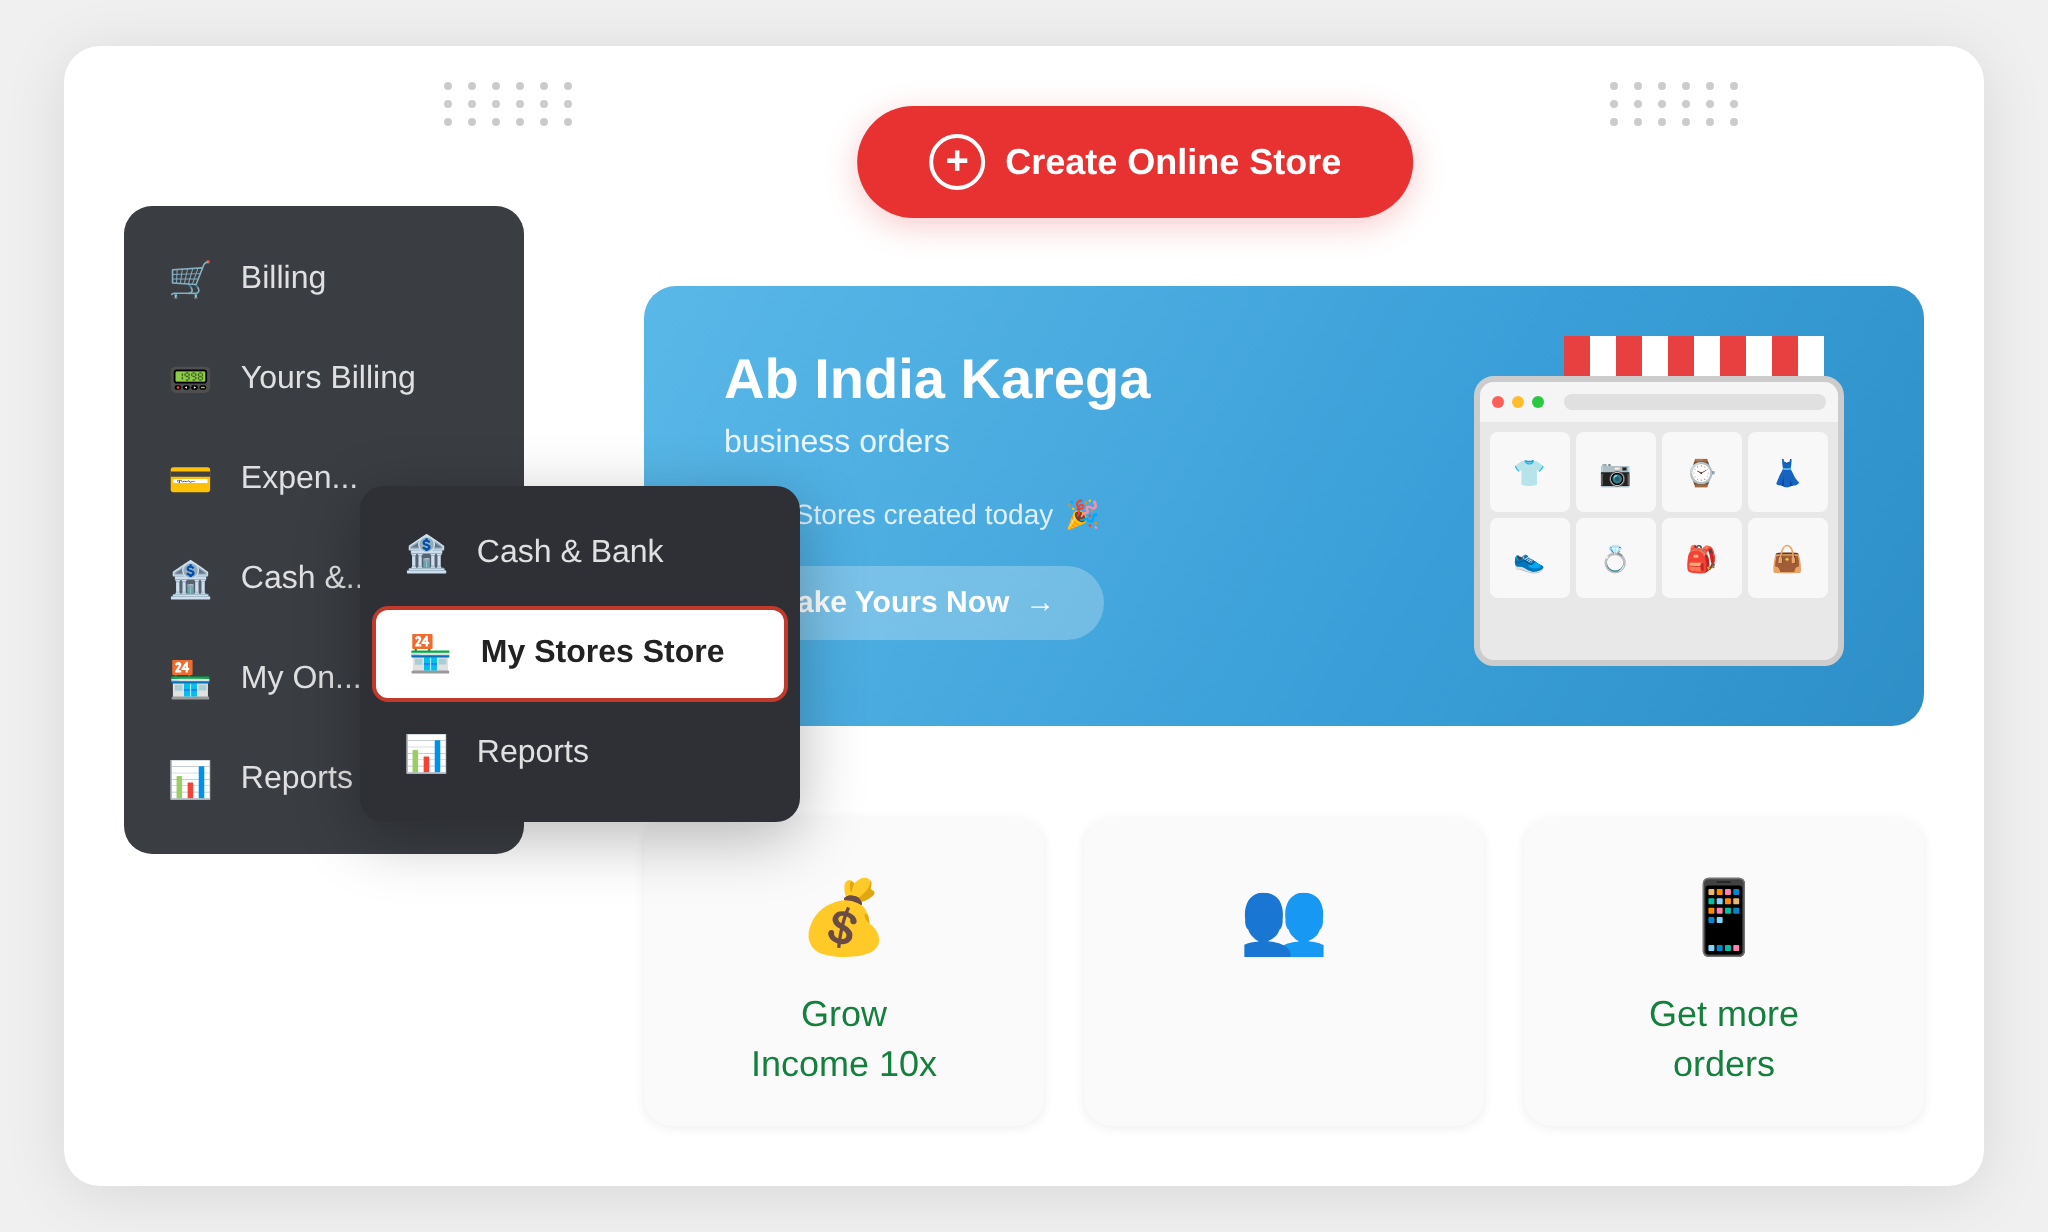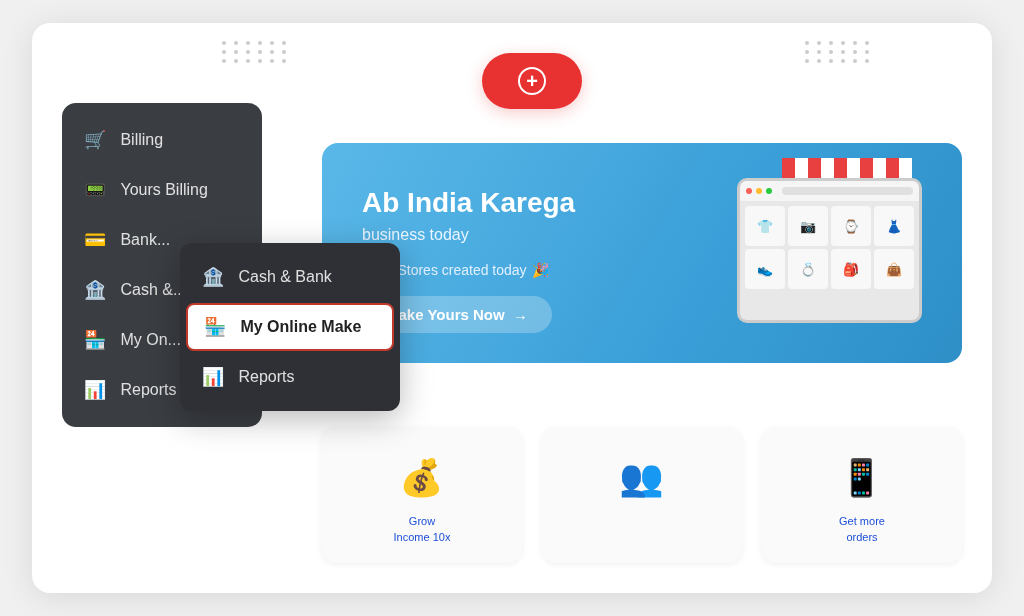--- a/index.html
+++ b/index.html
@@ -135,21 +135,21 @@
     .banner {
       position: absolute;
       left: 290px;
       top: 120px;
       width: 640px;
       height: 220px;
       border-radius: 16px;
       background: linear-gradient(120deg, #5ab8e8 0%, #3a9fd8 60%, #2e8fc7 100%);
       overflow: hidden;
       display: flex;
-      align-items: flex-end;
+      align-items: flex-start;
       padding: 30px 40px;
     }
     .banner-text {
       flex: 1;
       z-index: 2;
     }
     .banner-title {
       font-size: 28px;
       font-weight: 800;
       color: #fff;
@@ -265,22 +265,22 @@
     }
     .feature-icon {
       width: 56px;
       height: 56px;
       display: flex;
       align-items: center;
       justify-content: center;
       font-size: 36px;
     }
     .feature-label {
-      font-size: 11px;
-      color: #1d4ed8;
+      font-size: 18px;
+      color: #15803d;
       text-align: center;
       font-weight: 500;
       line-height: 1.4;
     }
   </style>
 </head>
 <body>
 
 <div class="main-card">
 
@@ -320,34 +320,35 @@
       <div class="dot"></div>
       <div class="dot"></div>
       <div class="dot"></div>
       <div class="dot"></div>
       <div class="dot"></div>
       <div class="dot"></div>
     </div>
 
   <button class="create-btn">
     <span class="plus-circle">+</span>
+    <span>Create Online Store</span>
   </button>
 
   <div class="sidebar">
     <div class="sidebar-item">
       <span class="si-icon">🛒</span>
       <span>Billing</span>
     </div>
     <div class="sidebar-item">
       <span class="si-icon">📟</span>
       <span>Yours Billing</span>
     </div>
     <div class="sidebar-item">
       <span class="si-icon">💳</span>
-      <span>Bank...</span>
+      <span>Expen...</span>
     </div>
     <div class="sidebar-item">
       <span class="si-icon">🏦</span>
       <span>Cash &amp;...</span>
     </div>
     <div class="sidebar-item">
       <span class="si-icon">🏪</span>
       <span>My On...</span>
     </div>
     <div class="sidebar-item">
@@ -356,32 +357,32 @@
     </div>
   </div>
 
   <div class="dropdown-menu">
     <div class="dropdown-item">
       <span class="di-icon">🏦</span>
       <span>Cash &amp; Bank</span>
     </div>
     <div class="dropdown-item active">
       <span class="di-icon">🏪</span>
-      <span>My Online Make</span>
+      <span>My Stores Store</span>
     </div>
     <div class="dropdown-item">
       <span class="di-icon">📊</span>
       <span>Reports</span>
     </div>
   </div>
 
   <div class="banner">
     <div class="banner-text">
       <div class="banner-title">Ab India Karega</div>
-      <div class="banner-sub">business today</div>
+      <div class="banner-sub">business orders</div>
       <div class="banner-stores">
         <span>994+ Stores created today</span>
         <span>🎉</span>
       </div>
       <button class="banner-btn">
         <span>Make Yours Now</span>
         <span>→</span>
       </button>
     </div>
 

